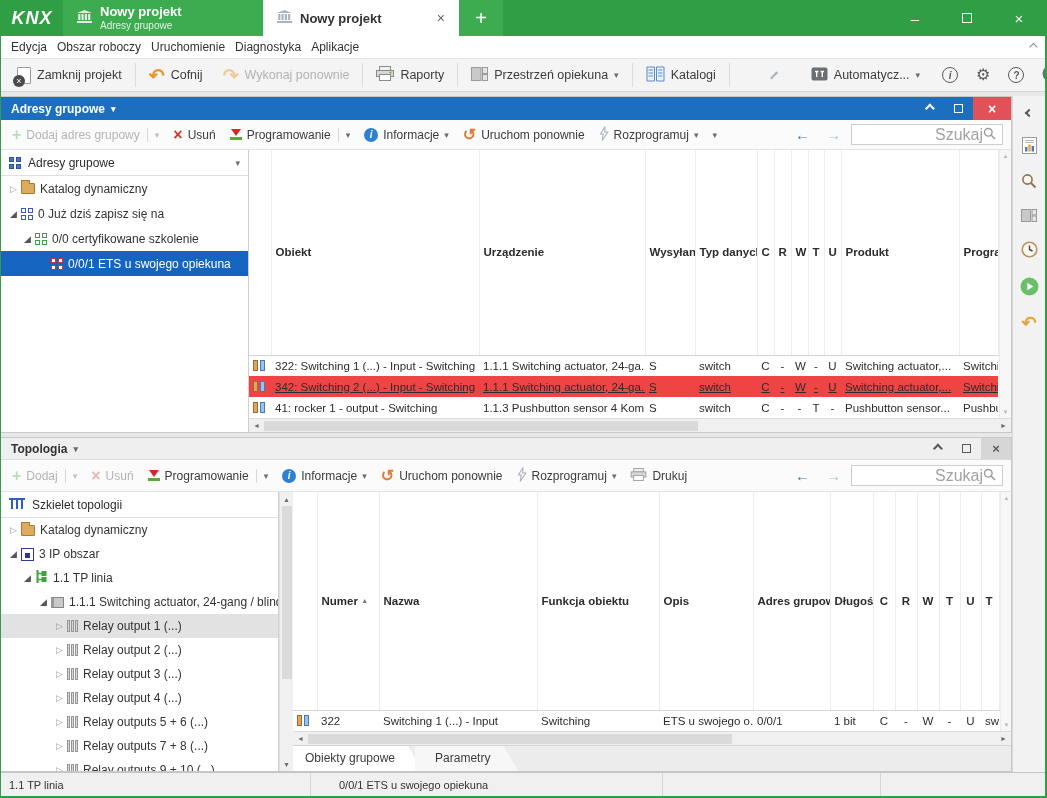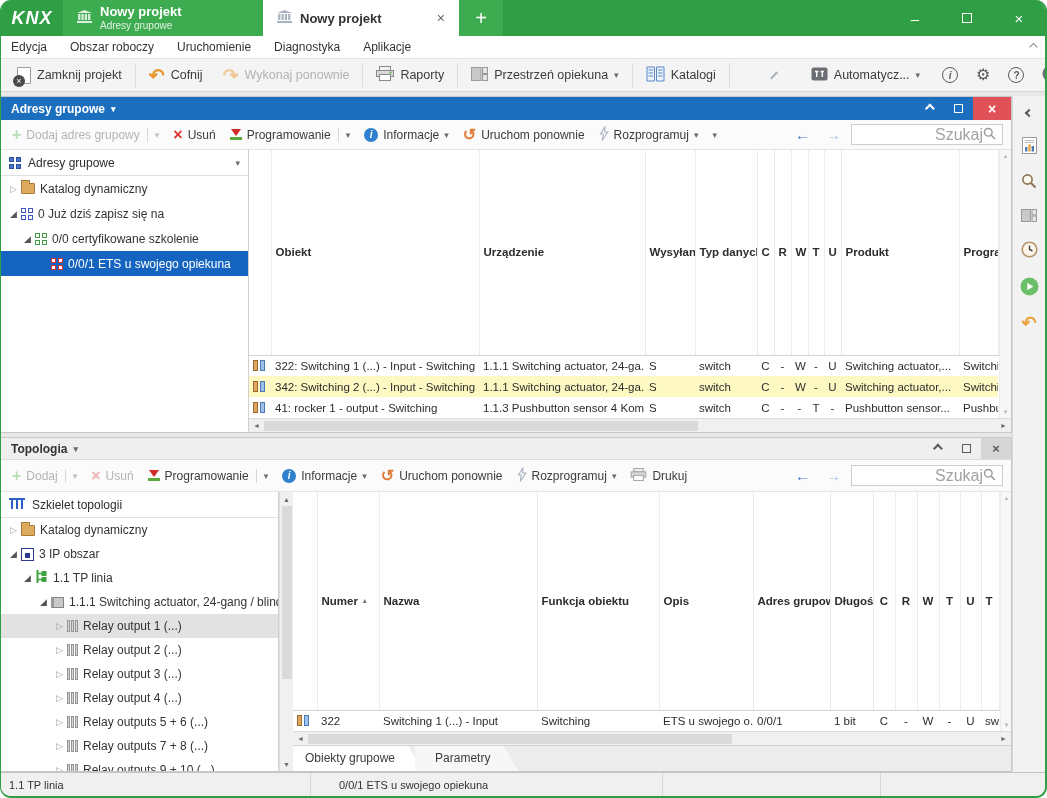--- a/index.html
+++ b/index.html
@@ -1,38 +1,38 @@
 <!DOCTYPE html>
 <html><head>
 <meta charset="utf-8">
 <style>
   * { margin:0; padding:0; box-sizing:border-box; }
   body { background:#ffffff; font-family:"Liberation Sans", sans-serif; }
   .window { width:1047px; height:798px; background:#e8e8e8; position:relative;
             border-left:1px solid #2f9e44; border-right:2px solid #2f9e44; border-bottom:2px solid #2f9e44;
-            display:flex; flex-direction:column; overflow:hidden;border-radius:11px; }
+            display:flex; flex-direction:column; overflow:hidden; }
 
   
   .titlebar { height:36px; background:#2f9e44; display:flex; align-items:stretch; flex:none; }
   .knx-logo { width:62px; display:flex; align-items:center; justify-content:center;
               color:#fff; font-weight:bold; font-style:italic; font-size:18px; letter-spacing:1px; }
   .ptab { display:flex; align-items:center; gap:8px; padding:0 14px; cursor:default; }
   .ptab.active { background:#3dab4f; width:200px; color:#fff; }
   .ptab.inactive { background:#fff; color:#333; width:196px; }
   .ptab-text { display:flex; flex-direction:column; line-height:1.15; }
   .ptab-title { font-weight:bold; font-size:13px; white-space:nowrap; }
   .ptab-sub { font-size:10px; color:#e2f2e4; }
   .tab-close { margin-left:auto; font-size:14px; color:#666; }
   .newtab { width:44px; background:#3dab4f; color:#fff; font-size:20px; display:flex; align-items:center; justify-content:center; }
   .tb-spacer { flex:1; }
   .winbtn { width:52px; display:flex; align-items:center; justify-content:center; color:#fff; font-size:15px; }
   .winbtn .sq { width:10px; height:10px; border:1.5px solid #fff; }
 
   
-  .menubar { height:22px; background:#fff; display:flex; align-items:center; padding:0 10px; gap:23px; font-size:12px; color:#333; flex:none; }
+  .menubar { height:22px; background:#fff; display:flex; align-items:center; padding:0 10px; gap:10px; font-size:12px; color:#333; flex:none; }
   .menubar .mspacer { flex:1; }
   .chev { display:inline-block; width:7px; height:7px; border:solid currentColor; border-width:2px 2px 0 0; }
   .chev.up { transform:rotate(-45deg) translate(1px,1px); }
   .chev.left { transform:rotate(-135deg); }
   .menubar .chev { color:#8a8a8a; width:6px; height:6px; border-width:1.5px 1.5px 0 0; }
 
   
   .toolbar { height:34px; background:#f4f4f5; border-top:1px solid #e4e4e4; border-bottom:1px solid #d5d5d5;
              display:flex; align-items:center; padding:0 6px; font-size:12.5px; color:#3c3c3c; flex:none; }
   .tb-btn { display:flex; align-items:center; gap:6px; padding:0 10px; height:100%; white-space:nowrap; }
@@ -125,21 +125,21 @@
   .go-icon { display:inline-flex; gap:2px; vertical-align:-1px; }
   .go-icon b { width:5px; height:11px; }
   .go-icon b:first-child { background:#e0a65f; border:1px solid #9a6b2f; }
   .go-icon b:last-child { background:#9fc0e8; border:1px solid #4a7ab5; }
 
   
   .twrap { flex:1; overflow:hidden; display:flex; min-width:0; }
   table { border-collapse:collapse; table-layout:fixed; font-size:11.5px; color:#2c2c2c; flex:none; }
   th { font-weight:bold; text-align:left; padding:4px 4px; border-right:1px solid #ececec; border-bottom:1px solid #d4d4d4; white-space:nowrap; overflow:hidden; }
   td { padding:2px 4px; height:21px; white-space:nowrap; overflow:hidden; }
-  tr.alt td { background:#fef9c3; }
+  tr.alt td { background:#ef4444;text-decoration:underline; }
   .c { text-align:center; }
   .sort { font-size:7px; color:#777; vertical-align:2px; }
   .vtrack { width:13px; background:#f7f7f7; border-left:1px solid #ececec; display:flex; flex-direction:column;
             justify-content:space-between; align-items:center; font-size:6px; color:#b8b8b8; padding:3px 0; flex:none; margin-left:auto; }
 
   .hscroll { height:14px; background:#f0f0f0; border-top:1px solid #dcdcdc; display:flex; align-items:center; flex:none; }
   .hs-arrow { width:15px; text-align:center; font-size:7px; color:#6a6a6a; flex:none; }
   .hs-thumb { height:10px; background:#dadada; flex:none; }
   .vscroll { width:14px; background:#f0f0f0; border-left:1px solid #e0e0e0; display:flex; flex-direction:column; align-items:center; flex:none; }
   .vs-arrow { height:14px; display:flex; align-items:center; font-size:7px; color:#6a6a6a; }

